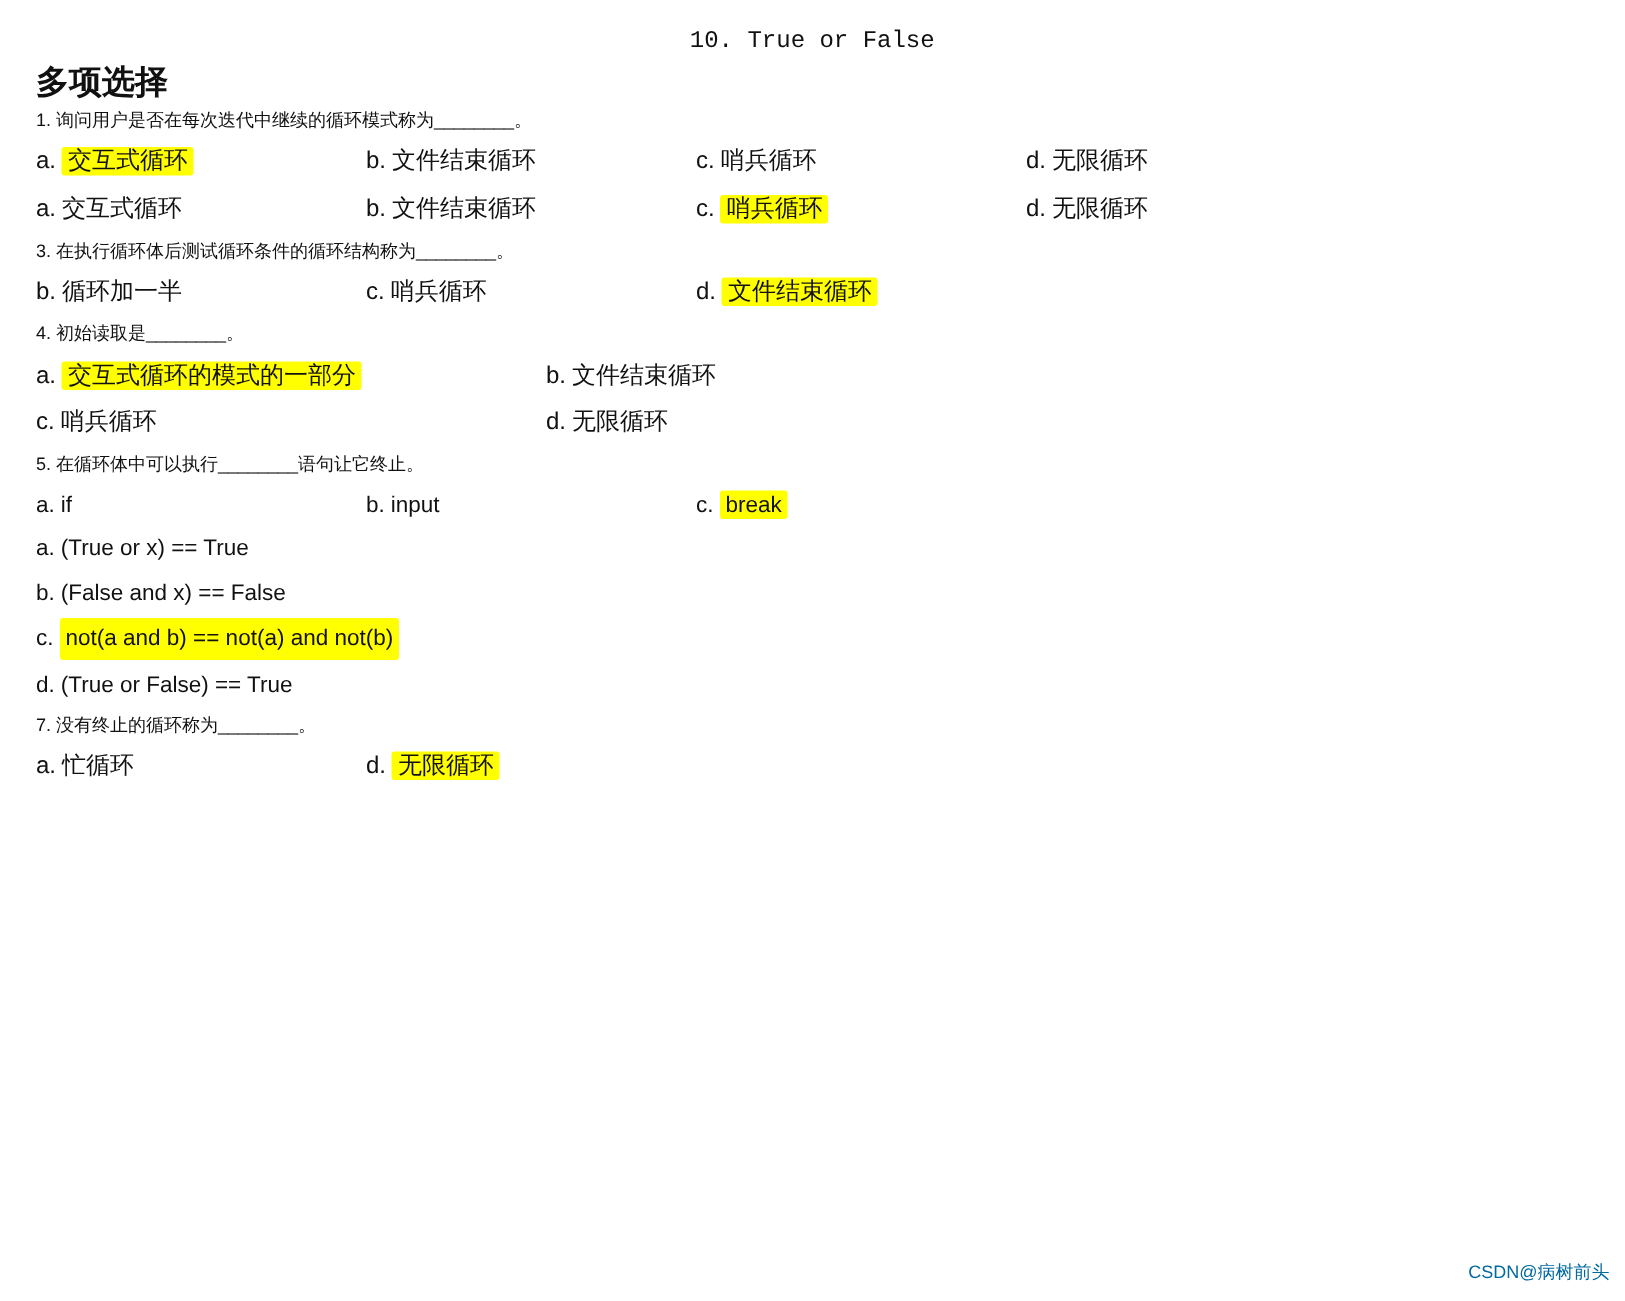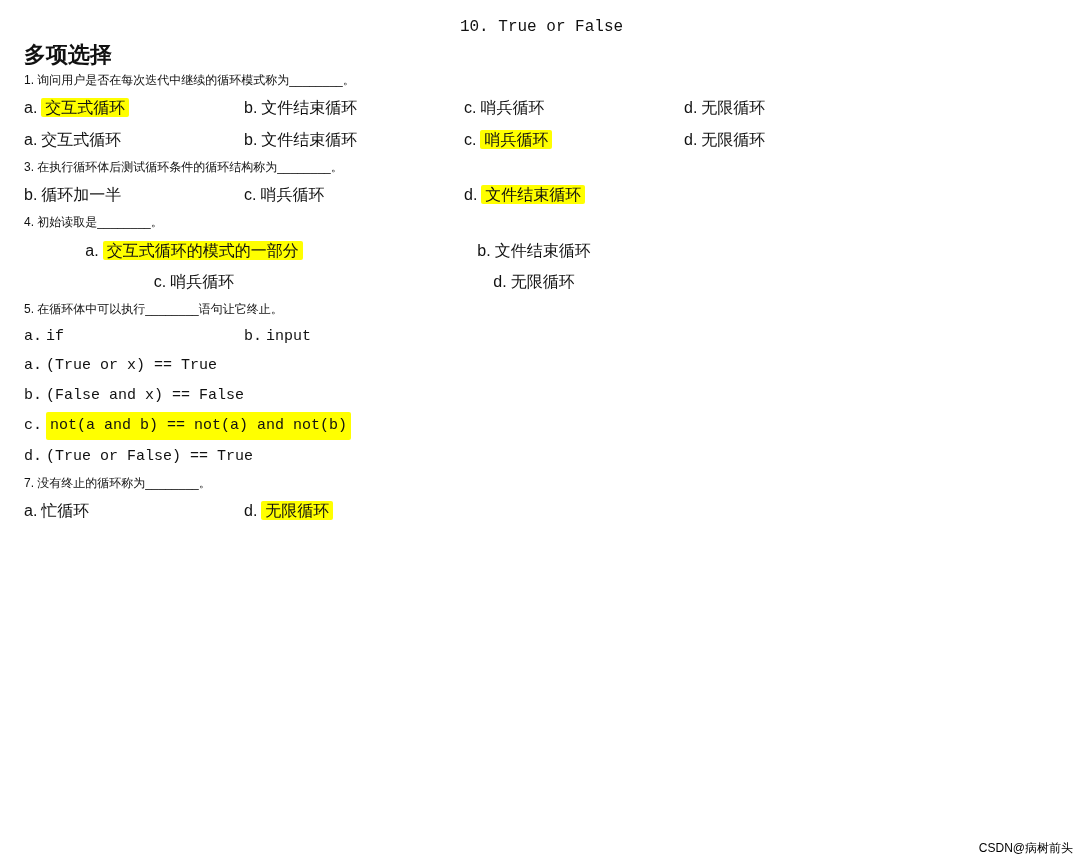--- a/index.html
+++ b/index.html
@@ -32,45 +32,44 @@
     }
     .answer-row {
       display: flex;
       align-items: center;
       margin-bottom: 4px;
       font-family: SimSun, "Microsoft YaHei", sans-serif;
       font-size: 16px;
       line-height: 1.7;
     }
     .answer-row.mono {
-      font-family: Liberation Mono, monospace;
+      font-family: Liberation Sans, sans-serif;
       font-size: 15px;
     }
     .opt {
       display: inline-block;
       min-width: 220px;
     }
     .opt.wide {
       min-width: 340px;
-      text-align: center;
     }
     .highlight {
       background-color: #ffff00;
       padding: 1px 4px;
       border-radius: 2px;
     }
     .opt-label {
       margin-right: 4px;
     }
     .watermark {
       position: fixed;
       bottom: 10px;
       right: 10px;
       font-size: 12px;
-      color: #000000;
+      color: #0369a1;
       font-family: SimSun, sans-serif;
     }
   </style>
 </head>
 <body>
 
 <div class="heading-line">10.  True or False</div>
 
 <div class="section-title">多项选择</div>
 
@@ -100,20 +99,21 @@
       <div class="opt wide"><span class="opt-label">b.</span><span>文件结束循环</span></div>
     </div>
     <div class="answer-row">
       <div class="opt wide"><span class="opt-label">c.</span><span>哨兵循环</span></div>
       <div class="opt wide"><span class="opt-label">d.</span><span>无限循环</span></div>
     </div>
     <div class="question-line">5.  在循环体中可以执行________语句让它终止。</div>
     <div class="answer-row mono">
       <div class="opt"><span class="opt-label">a.</span><span>if</span></div>
       <div class="opt"><span class="opt-label">b.</span><span>input</span></div>
+      <div class="opt"><span class="opt-label">c.</span><span class="highlight">break</span></div>
     </div>
     <div class="answer-row mono">
       <span class="opt-label">a.</span>
       <span>(True or x) == True</span>
     </div>
     <div class="answer-row mono">
       <span class="opt-label">b.</span>
       <span>(False and x) == False</span>
     </div>
     <div class="answer-row mono">

